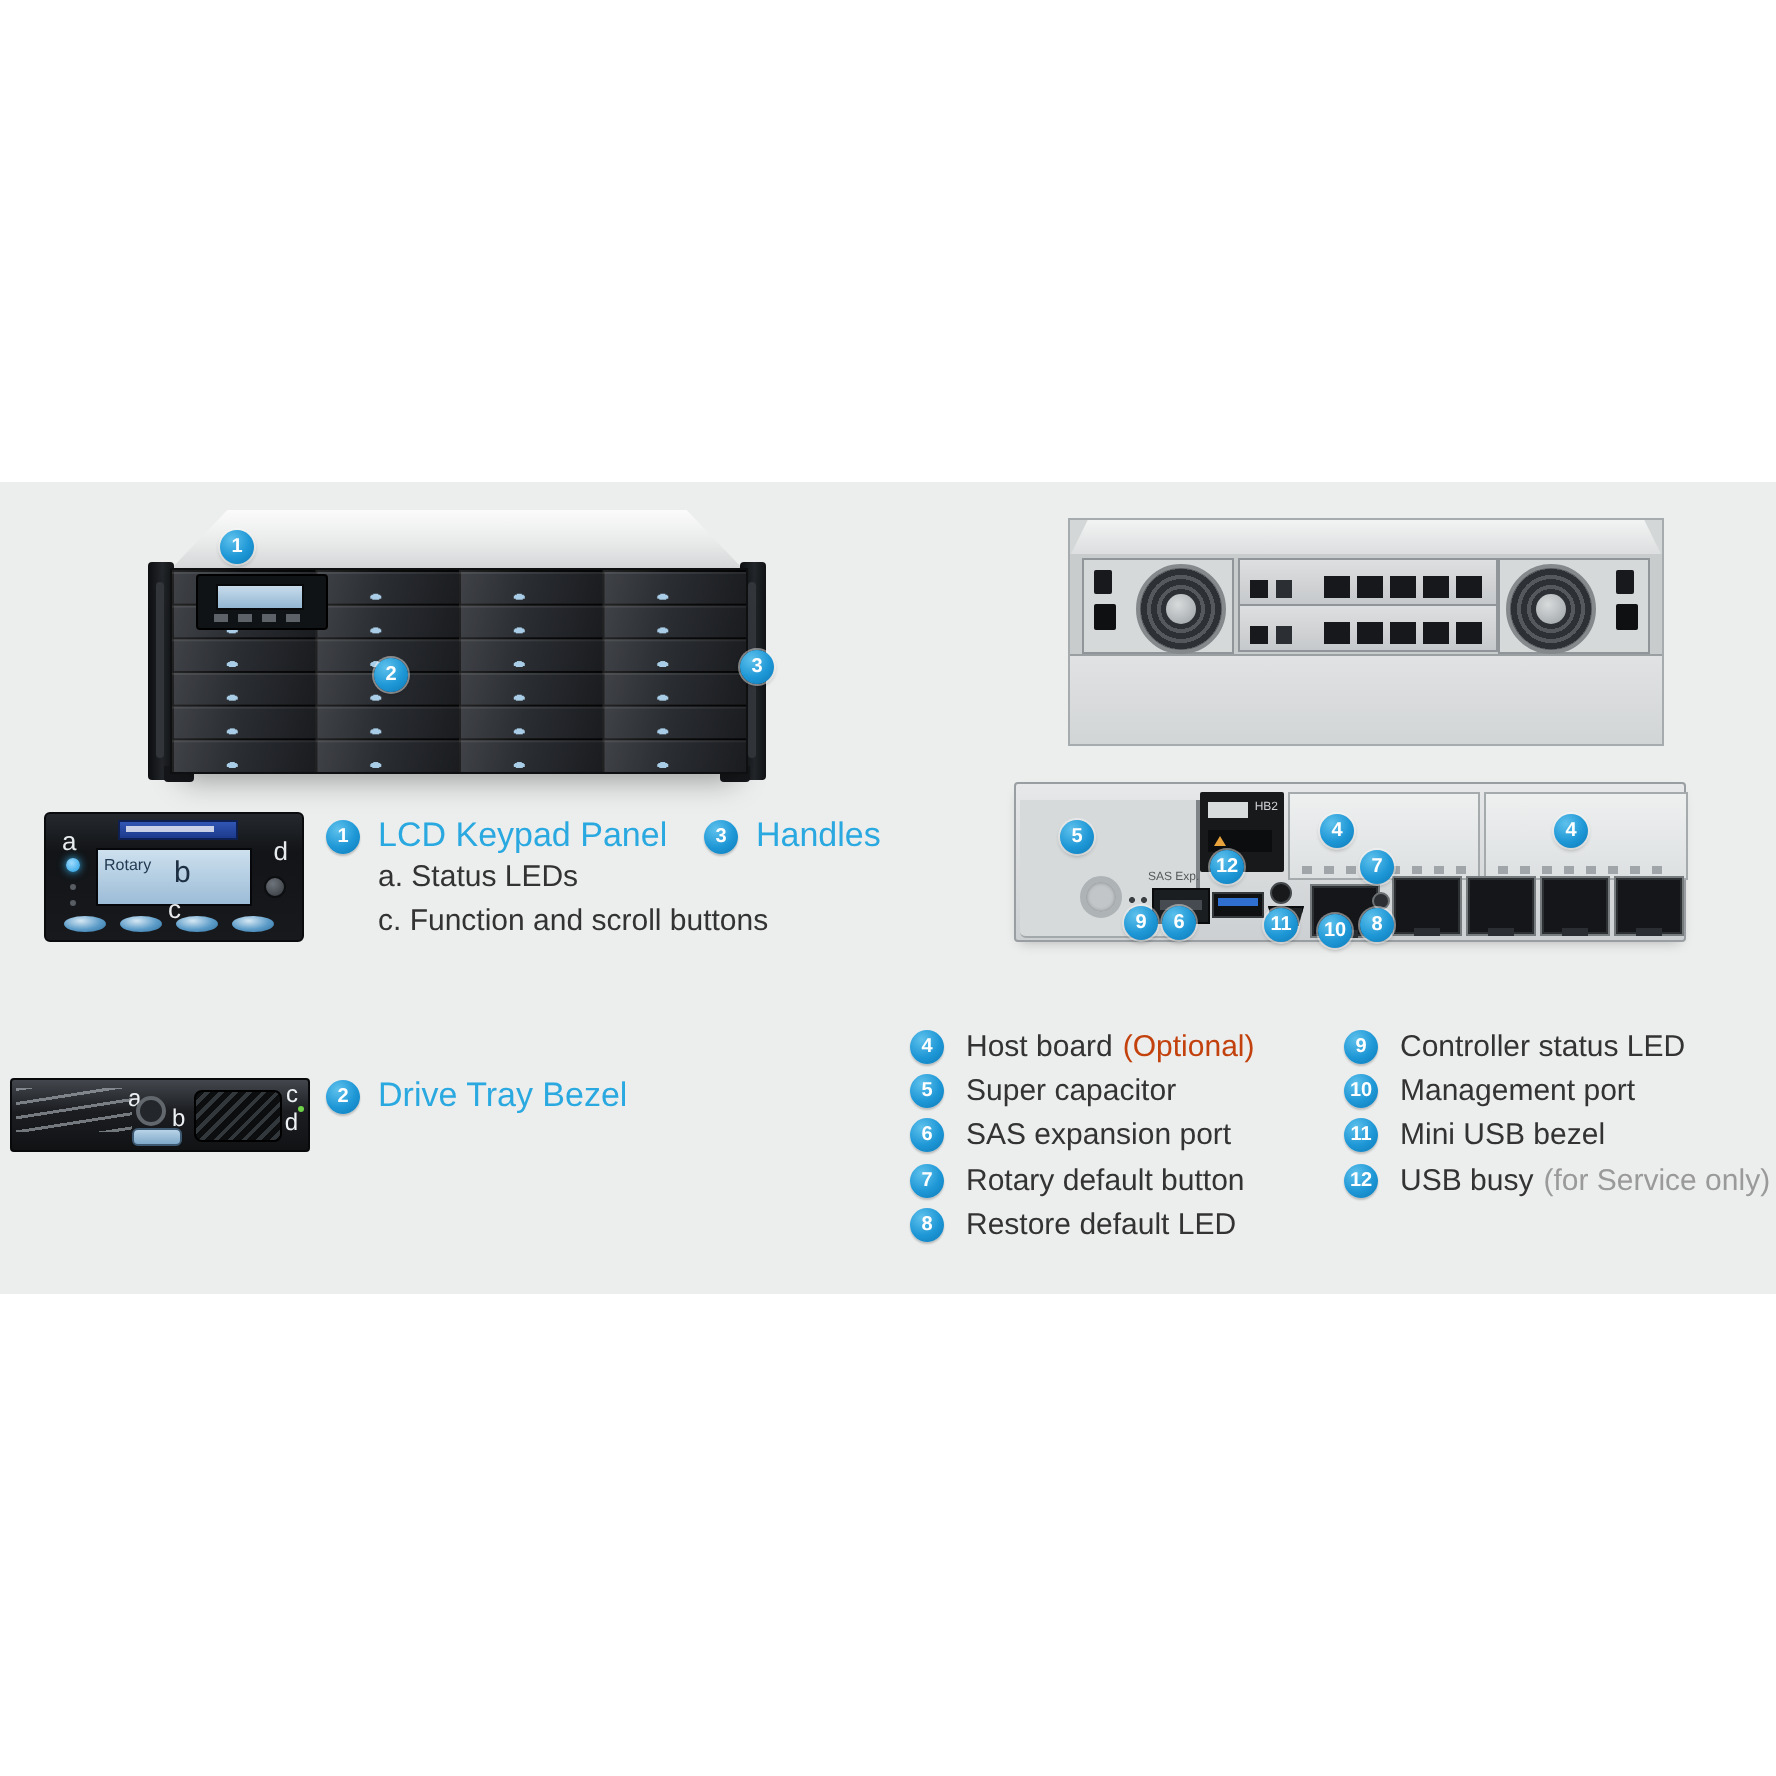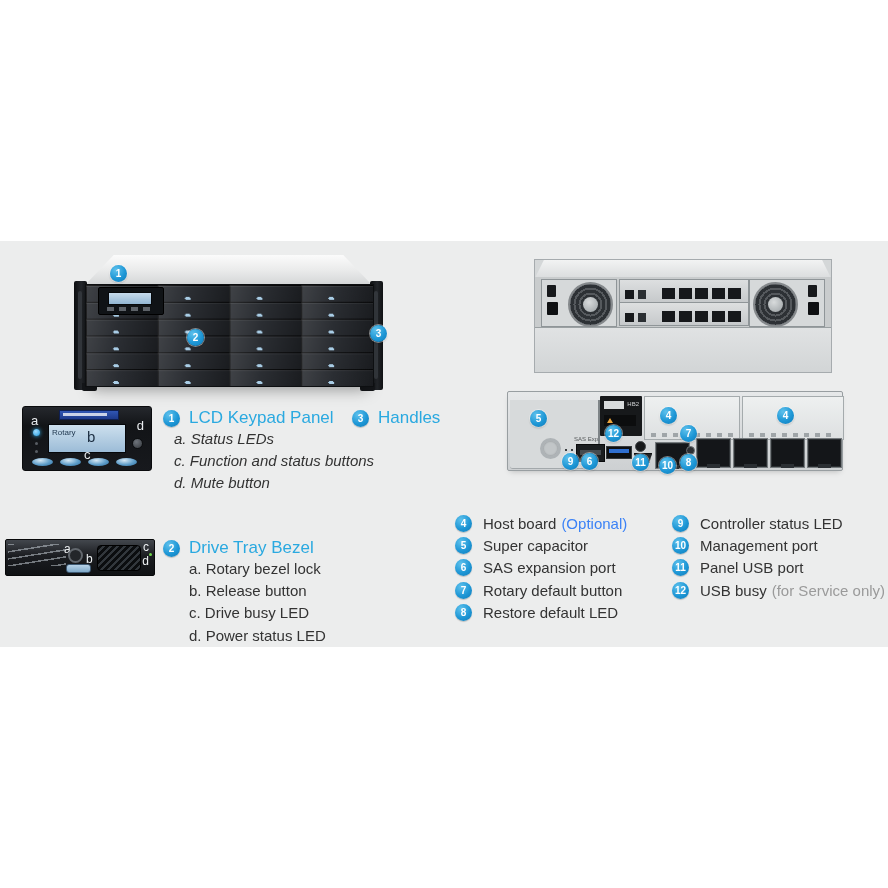--- a/index.html
+++ b/index.html
@@ -17,21 +17,21 @@
 
   
   .legend-head{position:absolute;display:flex;align-items:center;gap:9px;}
   .legend-title{color:#2aa9e0;font-size:17px;}
   .legend-items{position:absolute;font-size:15px;color:#333;}
   .legend-items div{height:22.4px;display:flex;align-items:center;}
   .plist{position:absolute;font-size:15px;}
   .plist .row{height:22.4px;display:flex;align-items:center;}
   .plist .badge{margin-right:11px;}
   .sfx{margin-left:5px;}
-  .sfx.orange{color:#3b82f6;}
+  .sfx.orange{color:#c2410c;}
   .sfx.gray{color:#9a9a9a;}
 
   
   .front-view{position:absolute;left:62px;top:250px;width:332px;height:142px;}
   .fv-lid{position:absolute;left:23px;top:5px;width:287px;height:29px;
           background:linear-gradient(180deg,#fbfbfb,#e9eaea 55%,#d5d7d8);
           clip-path:polygon(10% 0,90% 0,100% 100%,0 100%);
           border-bottom:1px solid #b9bcbe;}
   .fv-body{position:absolute;left:23px;top:34px;width:287px;height:101px;background:#26292e;
            background-image:
@@ -240,46 +240,39 @@
   </div>
 
   <div class="legend-head" style="left:163px;top:408px;">
     <span class="badge">1</span>
     <span class="legend-title">LCD Keypad Panel</span>
   </div>
   <div class="legend-head" style="left:352px;top:408px;">
     <span class="badge">3</span>
     <span class="legend-title">Handles</span>
   </div>
-  <div class="legend-items" style="left:174px;top:427px;font-style:italic;">
+  <div class="legend-items" style="left:189px;top:427px;">
     <div>a. Status LEDs</div>
-    <div>c. Function and status buttons</div>
-    <div>d. Mute button</div>
+    <div>c. Function and scroll buttons</div>
   </div>
 
   <div class="tray">
     <span class="ltr a">a</span>
     <span class="lock"></span>
     <span class="ltr b">b</span>
     <span class="release"></span>
     <span class="grille"></span>
     <span class="ltr c">c</span>
     <span class="ltr d">d</span>
     <span class="ledg"></span>
   </div>
 
   <div class="legend-head" style="left:163px;top:538px;">
     <span class="badge">2</span>
     <span class="legend-title">Drive Tray Bezel</span>
-  </div>
-  <div class="legend-items" style="left:189px;top:557px;">
-    <div>a. Rotary bezel lock</div>
-    <div>b. Release button</div>
-    <div>c. Drive busy LED</div>
-    <div>d. Power status LED</div>
   </div>
 
   <div class="rear-detail">
     <div class="rd-panel">
       <div class="rd-supercap">
         <div class="rd-screw"></div>
       </div>
       <div class="rd-black">
         <div class="rd-chip"></div>
         <span class="rd-hb2">HB2</span>
@@ -341,21 +334,21 @@
     <div class="row">
       <span class="badge">9</span>
       <span>Controller status LED</span>
     </div>
     <div class="row">
       <span class="badge">10</span>
       <span>Management port</span>
     </div>
     <div class="row">
       <span class="badge">11</span>
-      <span>Panel USB port</span>
+      <span>Mini USB bezel</span>
     </div>
     <div class="row">
       <span class="badge">12</span>
       <span>USB busy</span>
       <span class="sfx gray">(for Service only)</span>
     </div>
   </div>
 </div>
 
 </body></html>

